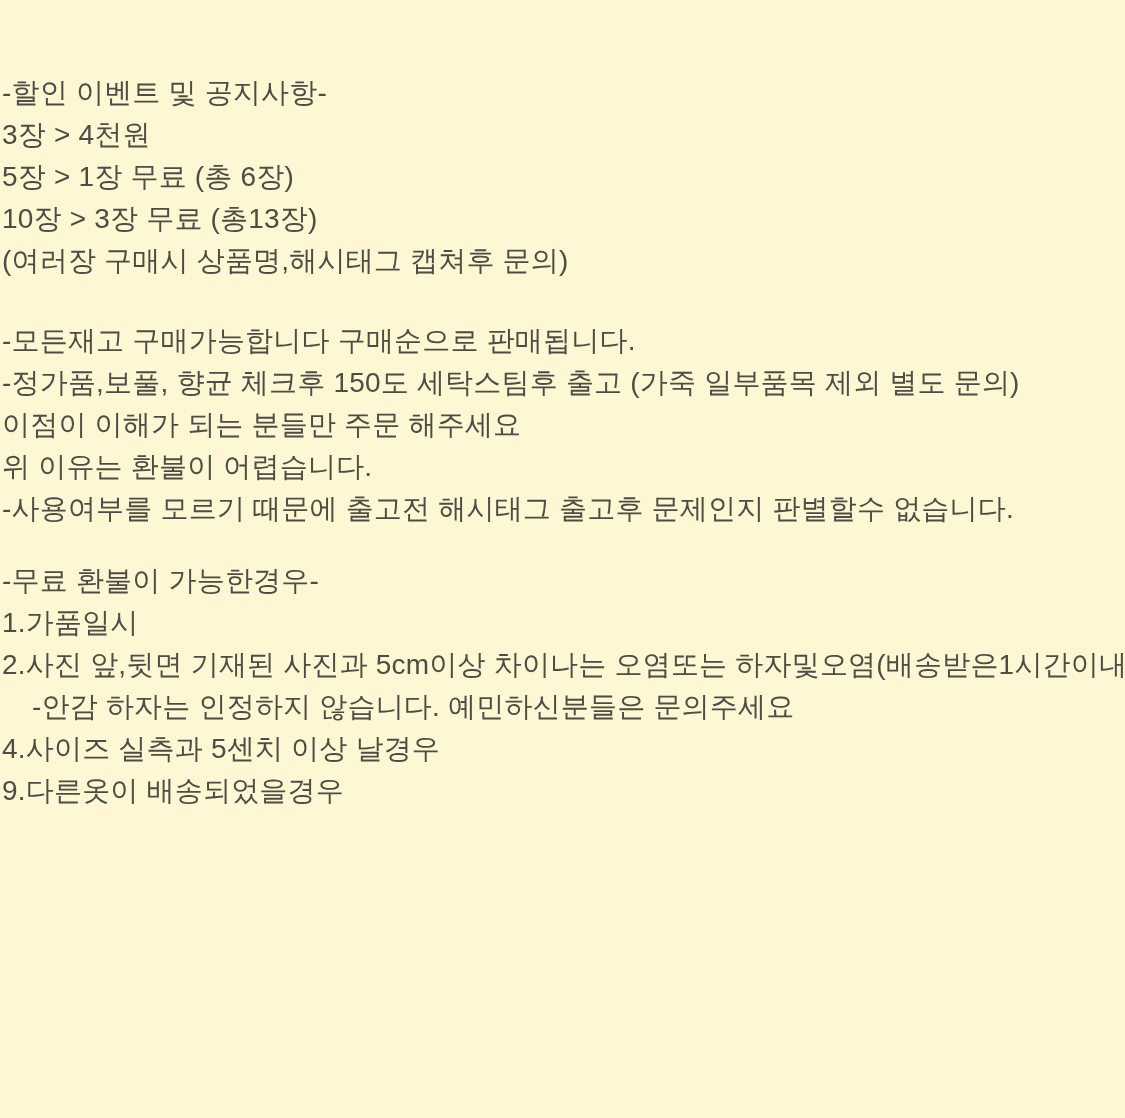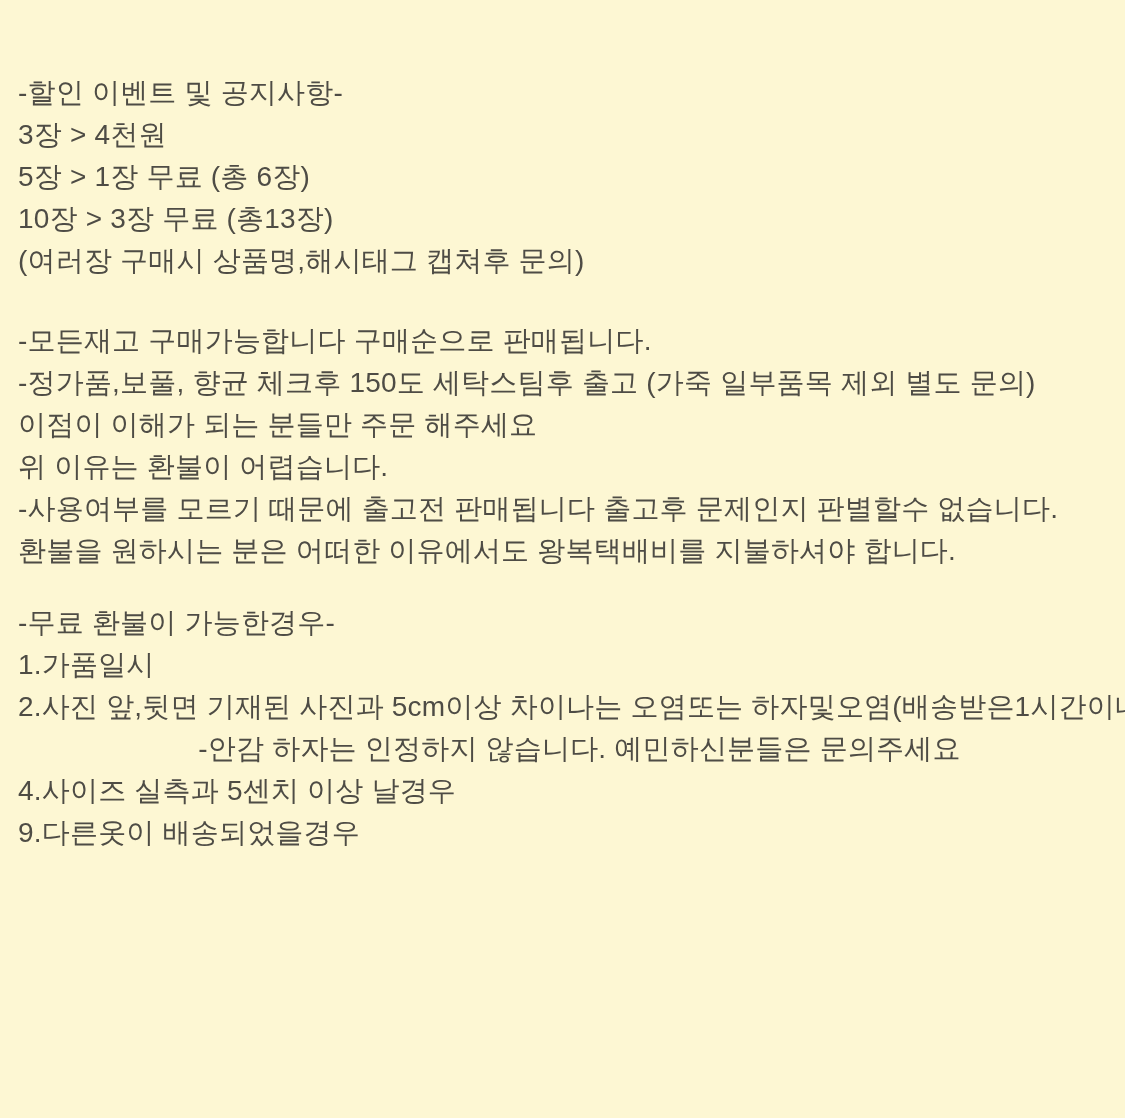--- a/index.html
+++ b/index.html
@@ -11,31 +11,31 @@
     width: 1125px;
     height: 1118px;
     background: var(--bg);
     font-family: "Liberation Sans", "DejaVu Sans", sans-serif;
   }
   .page {
     width: 1125px;
     height: 1118px;
     background: var(--bg);
     color: var(--text);
-    padding: 72px 14px 0 18px;
+    padding: 72px 14px 0 2px;
     overflow: hidden;
   }
   .line {
     font-size: 28px;
     line-height: 42px;
     letter-spacing: 0.2px;
     white-space: nowrap;
     color: var(--text);
   }
-  .indented { padding-left: 30px; text-align: center; }
+  .indented { padding-left: 30px; }
   .spacer-a { height: 38px; }
   .spacer-b { height: 30px; }
 </style>
 </head>
 <body>
 
 <div class="page">
 
   <section>
     <p class="line">-할인 이벤트 및 공지사항-</p>
@@ -45,22 +45,21 @@
     <p class="line">(여러장 구매시 상품명,해시태그 캡쳐후 문의)</p>
   </section>
 
   <div class="spacer-a"></div>
 
   <section>
     <p class="line">-모든재고 구매가능합니다 구매순으로 판매됩니다.</p>
     <p class="line">-정가품,보풀, 향균 체크후 150도 세탁스팀후 출고 (가죽 일부품목 제외 별도 문의)</p>
     <p class="line">이점이 이해가 되는 분들만 주문 해주세요</p>
     <p class="line">위 이유는 환불이 어렵습니다.</p>
-    <p class="line">-사용여부를 모르기 때문에 출고전 판매됩니다 출고후 문제인지 판별할수 없습니다.</p>
-    <p class="line">환불을 원하시는 분은 어떠한 이유에서도 왕복택배비를 지불하셔야 합니다.</p>
+    <p class="line">-사용여부를 모르기 때문에 출고전 해시태그 출고후 문제인지 판별할수 없습니다.</p>
   </section>
 
   <div class="spacer-b"></div>
 
   <section>
     <p class="line">-무료 환불이 가능한경우-</p>
     <p class="line">1.가품일시</p>
     <p class="line">2.사진 앞,뒷면 기재된 사진과 5cm이상 차이나는 오염또는 하자및오염(배송받은1시간이내 문의)</p>
     <p class="line indented">-안감 하자는 인정하지 않습니다. 예민하신분들은 문의주세요</p>
     <p class="line">4.사이즈 실측과 5센치 이상 날경우</p>

